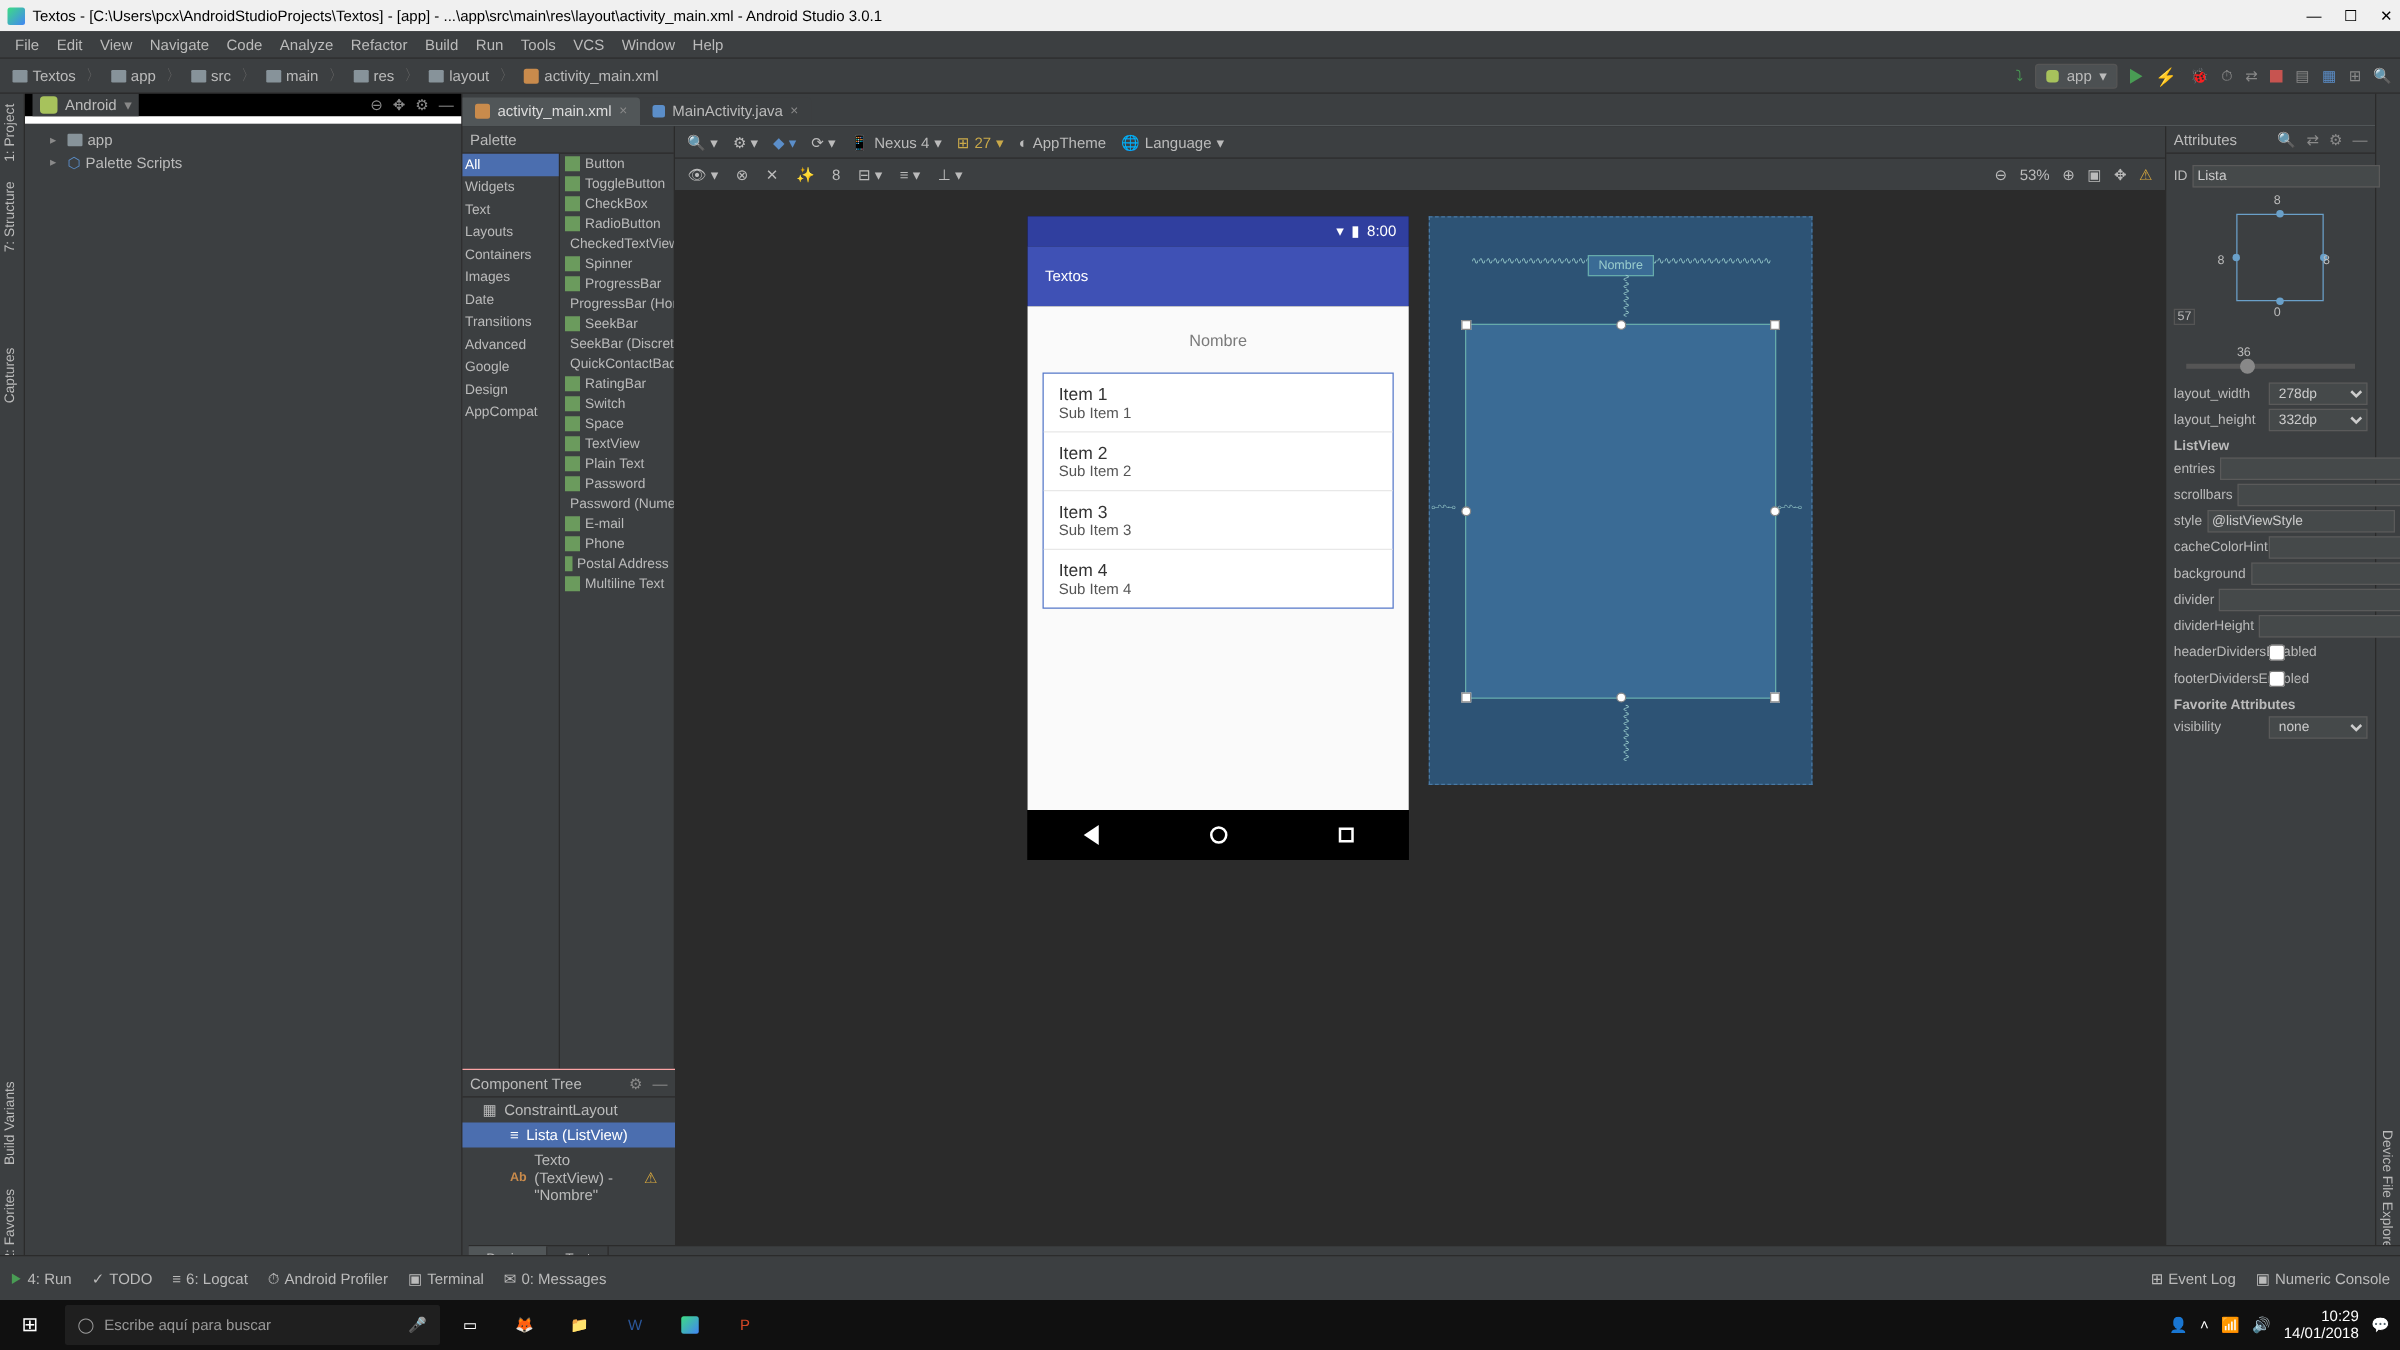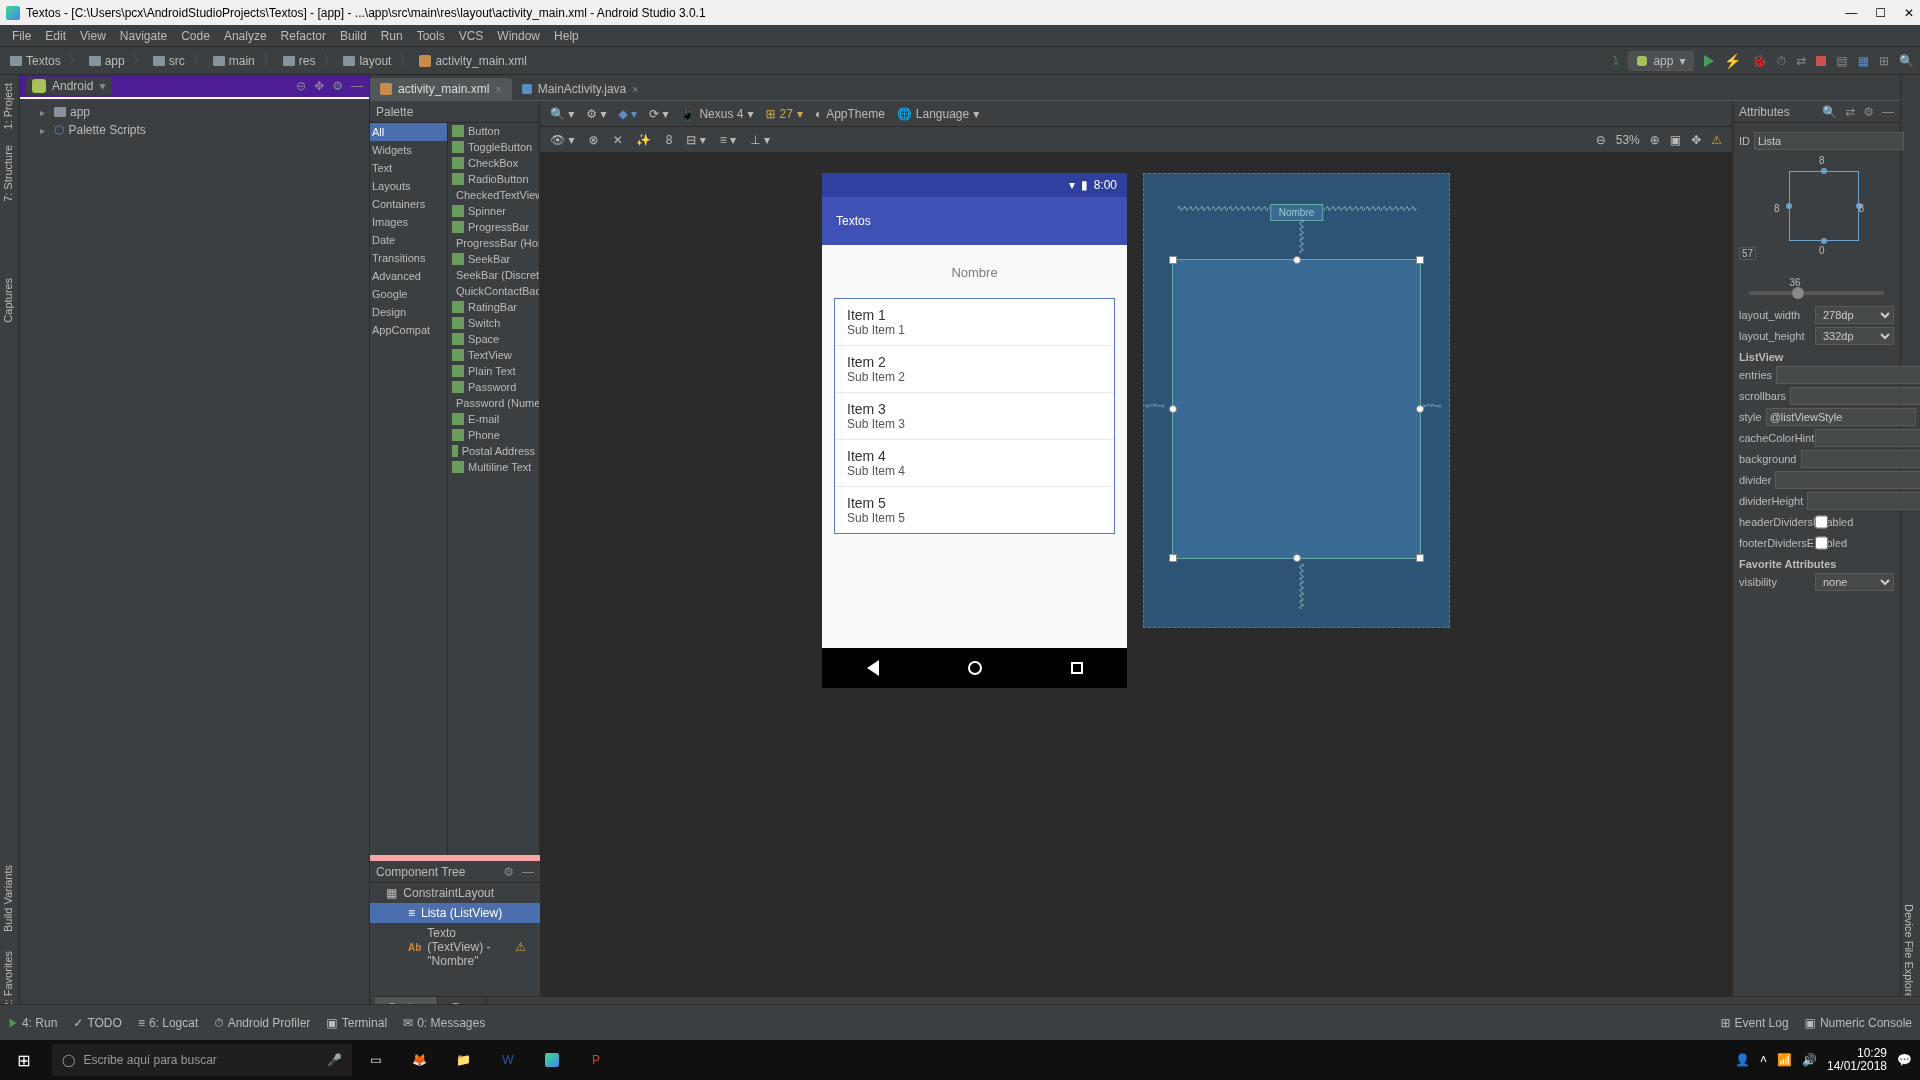--- a/index.html
+++ b/index.html
@@ -32,21 +32,21 @@
 .leftrail { position:absolute; left:0; top:75px; width:20px; bottom:60px; background:#3c3f41; border-right:1px solid #2b2b2b; }
 .leftrail .tab { writing-mode: vertical-rl; transform: rotate(180deg); padding:8px 2px; font-size:11px; color:#bbbbbb; text-align:center; }
 .rightrail { position:absolute; right:0; top:75px; width:20px; bottom:60px; background:#3c3f41; border-left:1px solid #2b2b2b; }
 .rightrail .tab { writing-mode: vertical-rl; padding:8px 2px; font-size:11px; color:#bbbbbb; }
 
 
 .main { position:absolute; left:20px; right:20px; top:75px; bottom:60px; display:flex; }
 
 
 .project-panel { width:350px; background:#3c3f41; border-right:1px solid #2b2b2b; display:flex; flex-direction:column; }
-.panel-hdr { height:24px; background:#4c1d95; display:flex; align-items:center; padding:0 6px; border-bottom:2px solid #ffffff; justify-content:space-between; }
+.panel-hdr { height:24px; background:#000000; display:flex; align-items:center; padding:0 6px; border-bottom:6px solid #ffffff; justify-content:space-between; }
 .android-sel { display:flex; align-items:center; gap:6px; background:#3c3f41; padding:2px 6px; }
 .android-icn { width:14px;height:14px;background:#a7c25c;border-radius:3px; }
 .hdr-icons { display:flex; gap:8px; color:#8a8a8a; }
 .tree { padding:4px 0; }
 .tree-item { display:flex; align-items:center; gap:4px; padding:2px 6px 2px 20px; }
 .tree-arrow { color:#8a8a8a; font-size:10px; width:10px; }
 
 
 .editor { flex:1; display:flex; flex-direction:column; background:#2b2b2b; }
 .tabs { height:26px; background:#3c3f41; display:flex; align-items:flex-end; border-bottom:1px solid #515658; }
@@ -62,21 +62,21 @@
 .palette-body { display:flex; flex:1; }
 .palette-cats { width:78px; background:#3c3f41; border-right:1px solid #2b2b2b; }
 .palette-cats div { padding:3px 2px; font-size:11px; }
 .palette-cats div.sel { background:#4b6eaf; color:#fff; }
 .palette-items { flex:1; overflow:hidden; }
 .palette-items div { padding:2px 4px; font-size:11px; white-space:nowrap; display:flex; align-items:center; gap:4px; }
 .pi-icn { width:12px;height:12px; display:inline-block; }
 .ic-ok{background:#6b9b5d;} .ic-txt{color:#c98b4c;font-size:10px;font-weight:bold;}
 
 
-.comptree { height:165px; background:#3c3f41; border-top:6px solid #fca5a5; }
+.comptree { height:165px; background:#3c3f41; border-top:1px solid #fca5a5; }
 .ct-item { padding:3px 8px 3px 16px; font-size:11px; display:flex; align-items:center; gap:6px; }
 .ct-item.sel { background:#4b6eaf; color:#fff; }
 .ct-item.indent { padding-left:38px; }
 .ct-item.indent2 { padding-left:38px; }
 .warn-icn { color:#d6a73e; margin-left:auto; margin-right:6px; }
 
 
 .canvas-col { flex:1; display:flex; flex-direction:column; background:#2b2b2b; }
 .design-toolbar { height:26px; background:#3c3f41; display:flex; align-items:center; gap:12px; padding:0 10px; border-bottom:1px solid #2b2b2b; font-size:11px; }
 .dt-item { display:flex; align-items:center; gap:4px; }
@@ -409,24 +409,20 @@
                     <div class="s">Sub Item 2</div>
                   </div>
                   <div class="li">
                     <div class="t">Item 3</div>
                     <div class="s">Sub Item 3</div>
                   </div>
                   <div class="li">
                     <div class="t">Item 4</div>
                     <div class="s">Sub Item 4</div>
                   </div>
-                  <div class="li">
-                    <div class="t">Item 5</div>
-                    <div class="s">Sub Item 5</div>
-                  </div>
                 </div>
             </div>
             <div class="phone-navbar">
               <span class="nav-tri"></span>
               <span class="nav-circ"></span>
               <span class="nav-sq"></span>
             </div>
           </div>
 
           <div class="blueprint">

